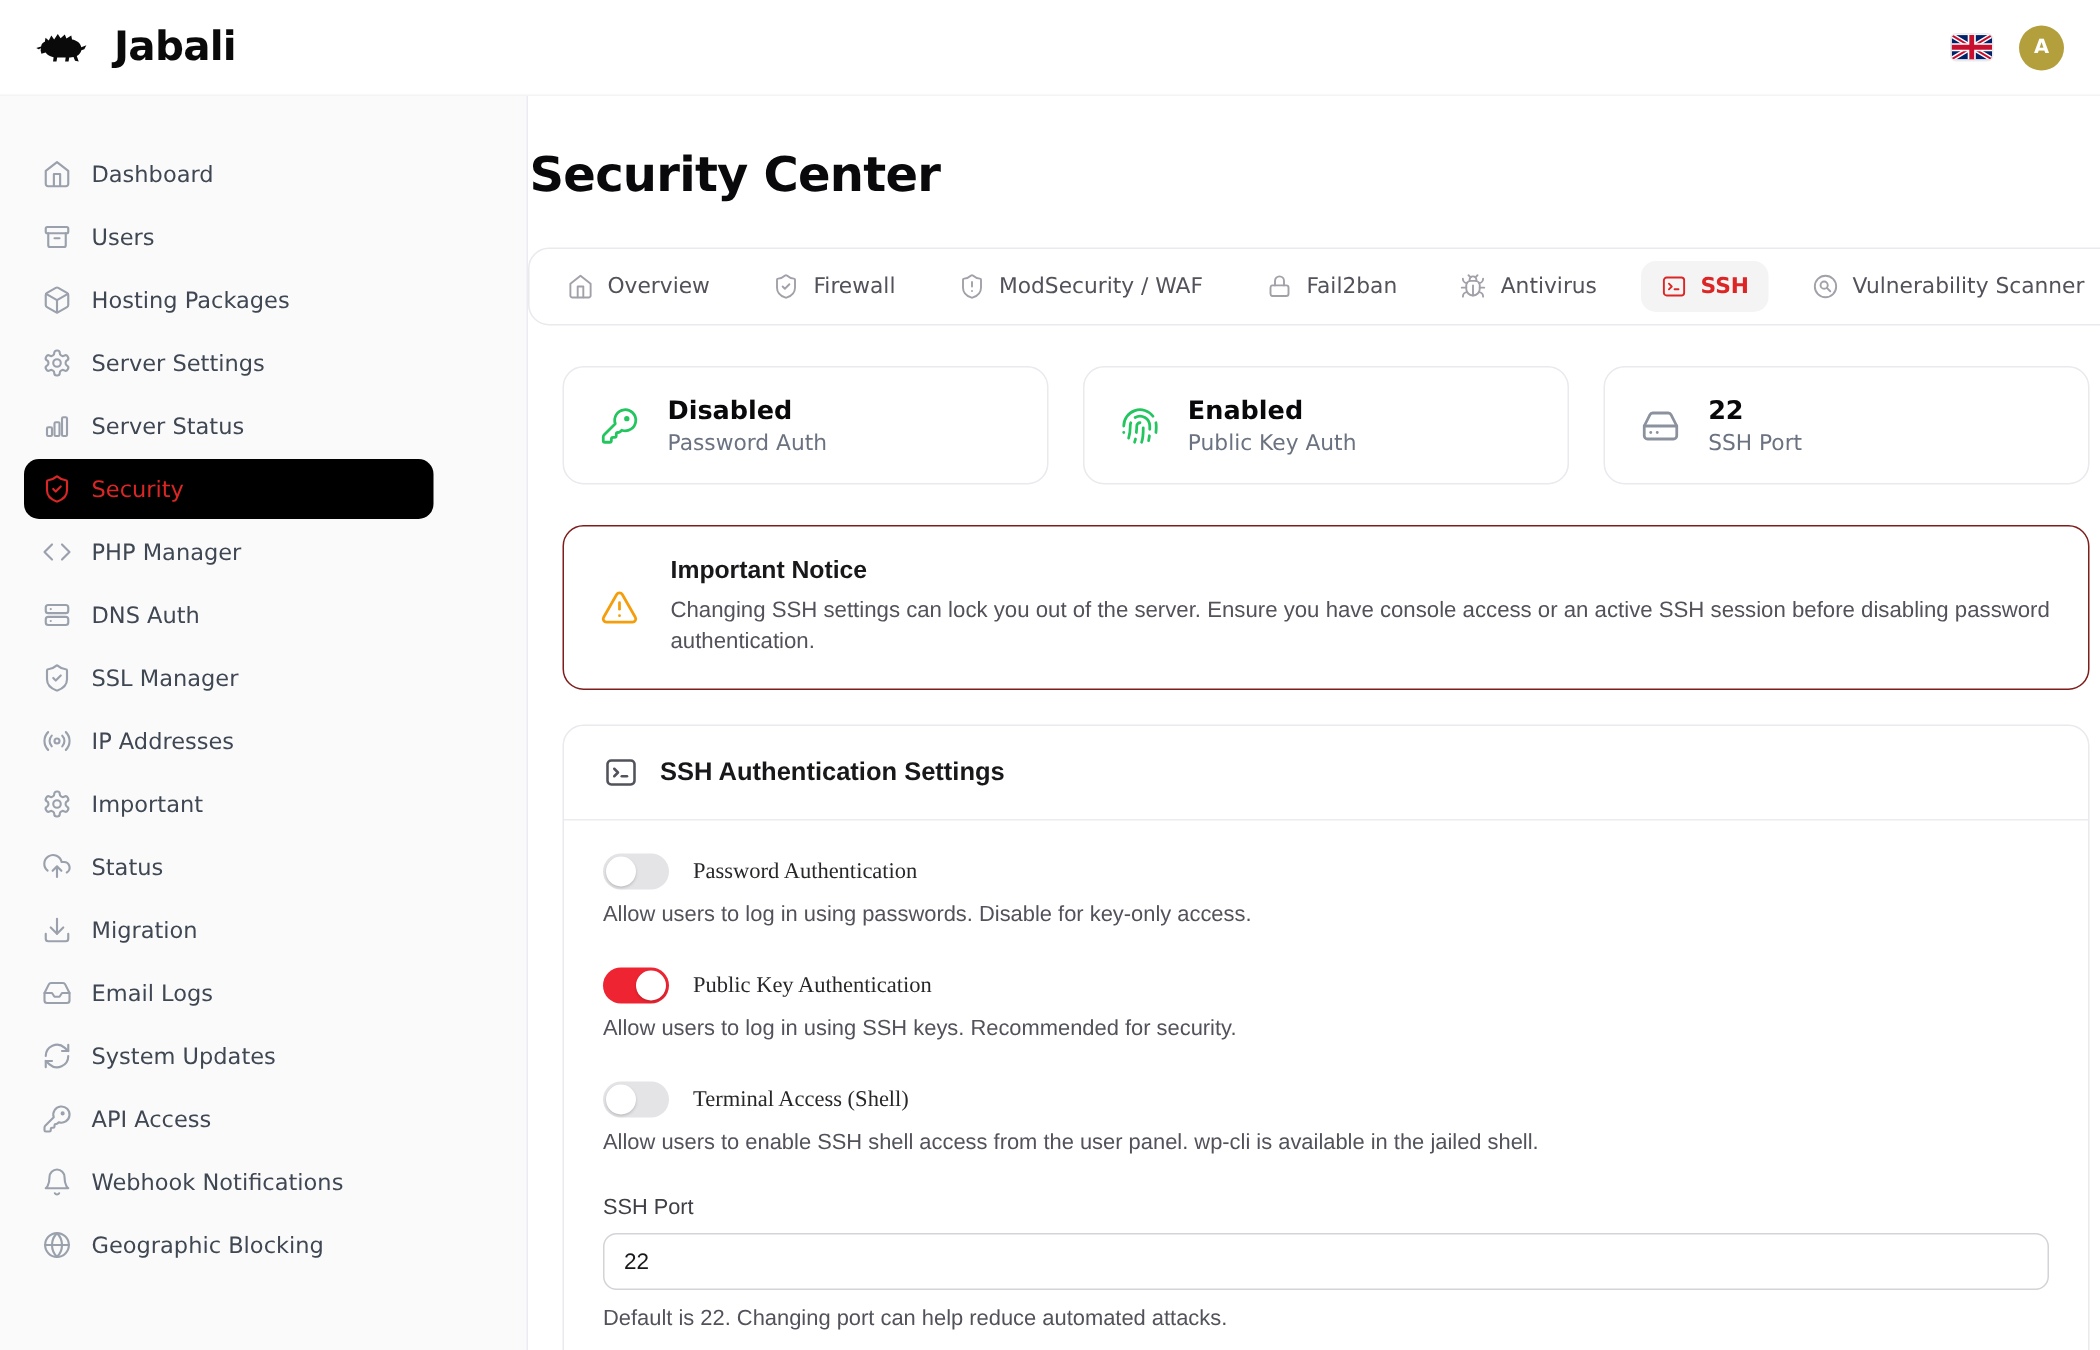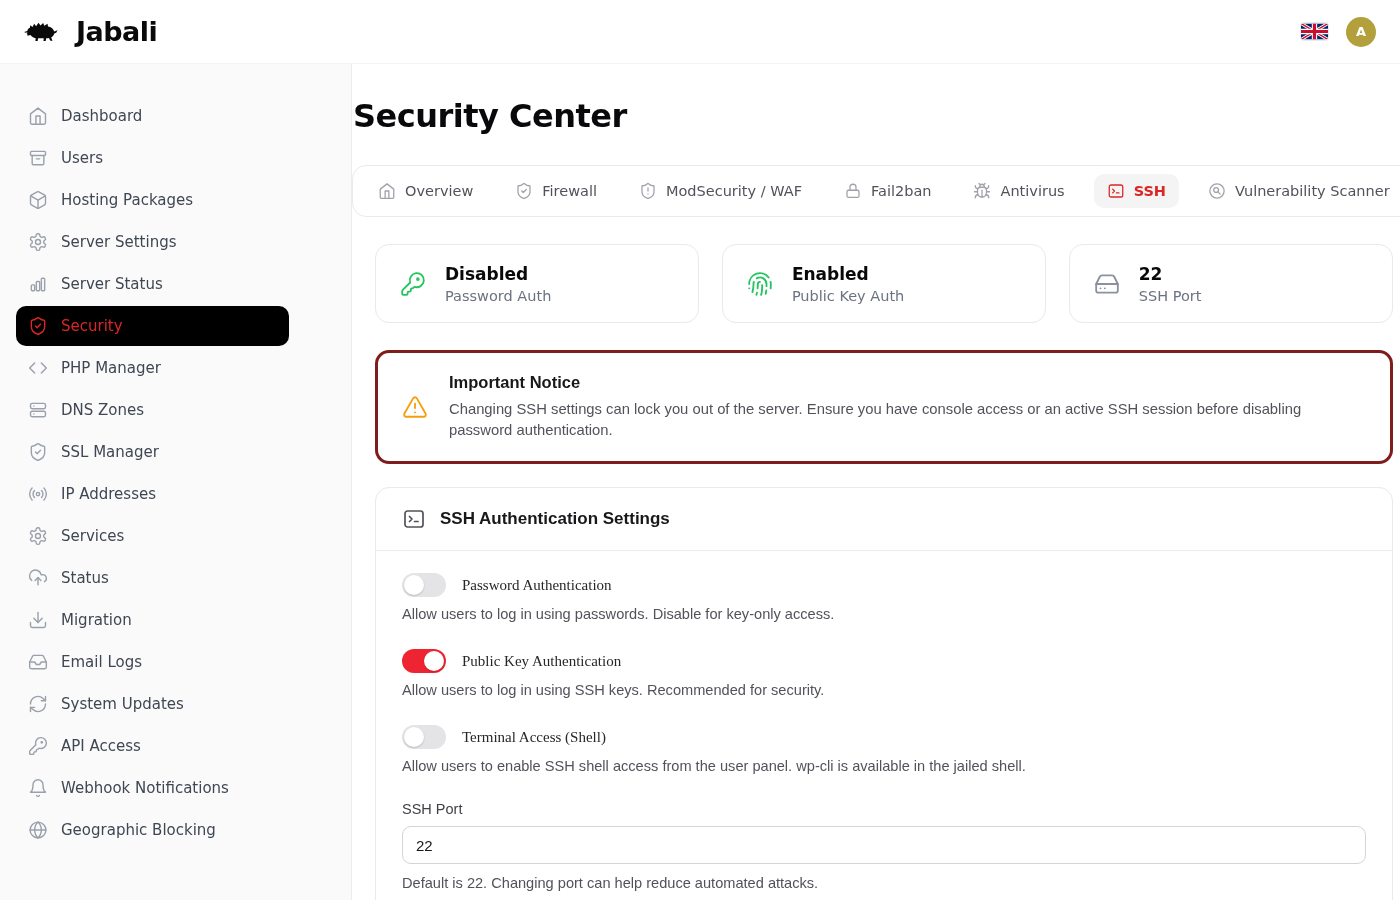--- a/index.html
+++ b/index.html
@@ -46,21 +46,21 @@
   .content { padding:27px 23px 0; }
 
   .cards { display:flex; gap:23px; margin-bottom:27px; }
   .stat-card { flex:1; height:79px; display:flex; align-items:center; gap:19px;
                background:#fff; border:1px solid #e9e9ee; border-radius:14px; padding:16px 24px; }
   .stat-icon { width:26px; height:26px; flex:0 0 26px; }
   .stat-value { font-size:17px; font-weight:700; color:#09090b; margin-bottom:4px; }
   .stat-label { font-size:14.5px; color:#6b7280; }
   .c-green { color:#22c55e; } .c-gray { color:#8b919d; }
 
-  .notice { display:flex; align-items:center; gap:21px; background:#fff; border:3px solid #7f1d1d;
+  .notice { display:flex; align-items:center; gap:21px; background:#fff; border:1px solid #7f1d1d;
             border-radius:14px; padding:20px 24px; margin-bottom:23px;
             font-family:"Liberation Sans",sans-serif; }
   .notice-icon { width:26px; height:26px; flex:0 0 26px; color:#f59e0b; }
   .notice-title { font-size:16.5px; font-weight:700; color:#18181b; margin-bottom:7px; }
   .notice-body { font-size:14.8px; line-height:1.42; color:#52525b; }
 
   .panel { background:#fff; border:1px solid #e9e9ee; border-radius:14px;
            font-family:"Liberation Sans",sans-serif; }
   .panel-header { display:flex; align-items:center; gap:14px; padding:19px 26px; border-bottom:1px solid #ececf0; }
   .panel-header .panel-icon { width:24px; height:24px; color:#52525b; }
@@ -289,39 +289,39 @@
     <a class="nav-item">
         <svg class="icon nav-icon">
           <use href="#i-code"></use>
         </svg>
         <span>PHP Manager</span>
       </a>
     <a class="nav-item">
         <svg class="icon nav-icon">
           <use href="#i-server"></use>
         </svg>
-        <span>DNS Zones</span>
+        <span>DNS Auth</span>
       </a>
     <a class="nav-item">
         <svg class="icon nav-icon">
           <use href="#i-shield-check"></use>
         </svg>
         <span>SSL Manager</span>
       </a>
     <a class="nav-item">
         <svg class="icon nav-icon">
           <use href="#i-radio"></use>
         </svg>
         <span>IP Addresses</span>
       </a>
     <a class="nav-item">
         <svg class="icon nav-icon">
           <use href="#i-gear"></use>
         </svg>
-        <span>Services</span>
+        <span>Important</span>
       </a>
     <a class="nav-item">
         <svg class="icon nav-icon">
           <use href="#i-cloud-up"></use>
         </svg>
         <span>Status</span>
       </a>
     <a class="nav-item">
         <svg class="icon nav-icon">
           <use href="#i-download"></use>

